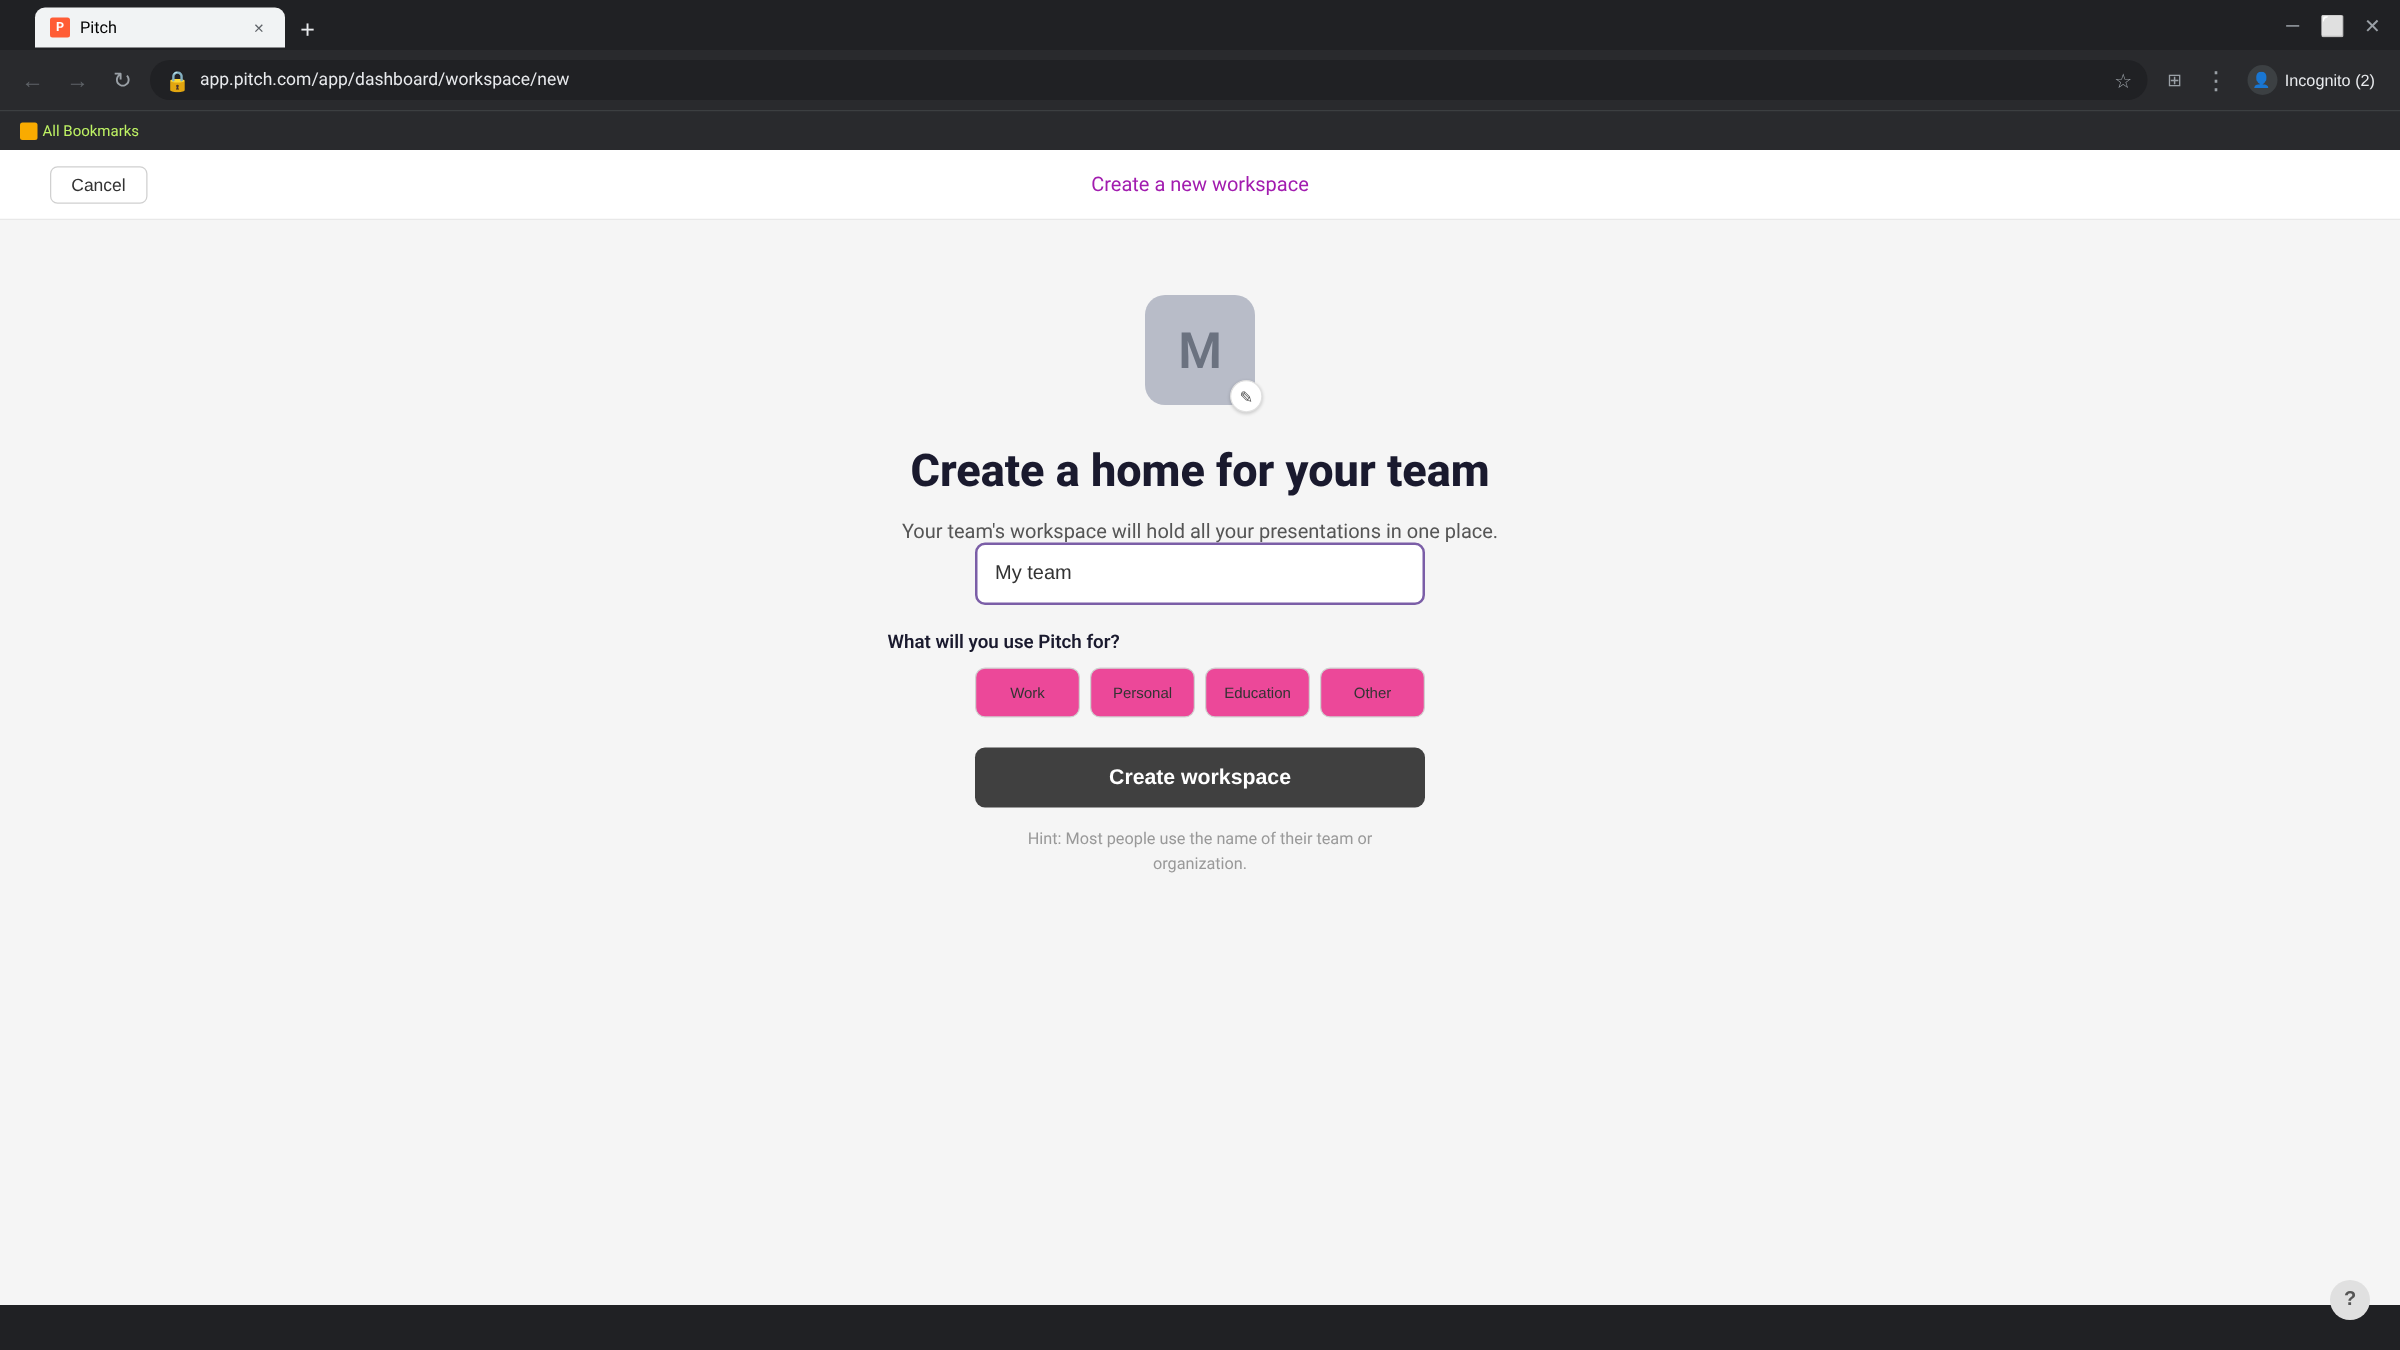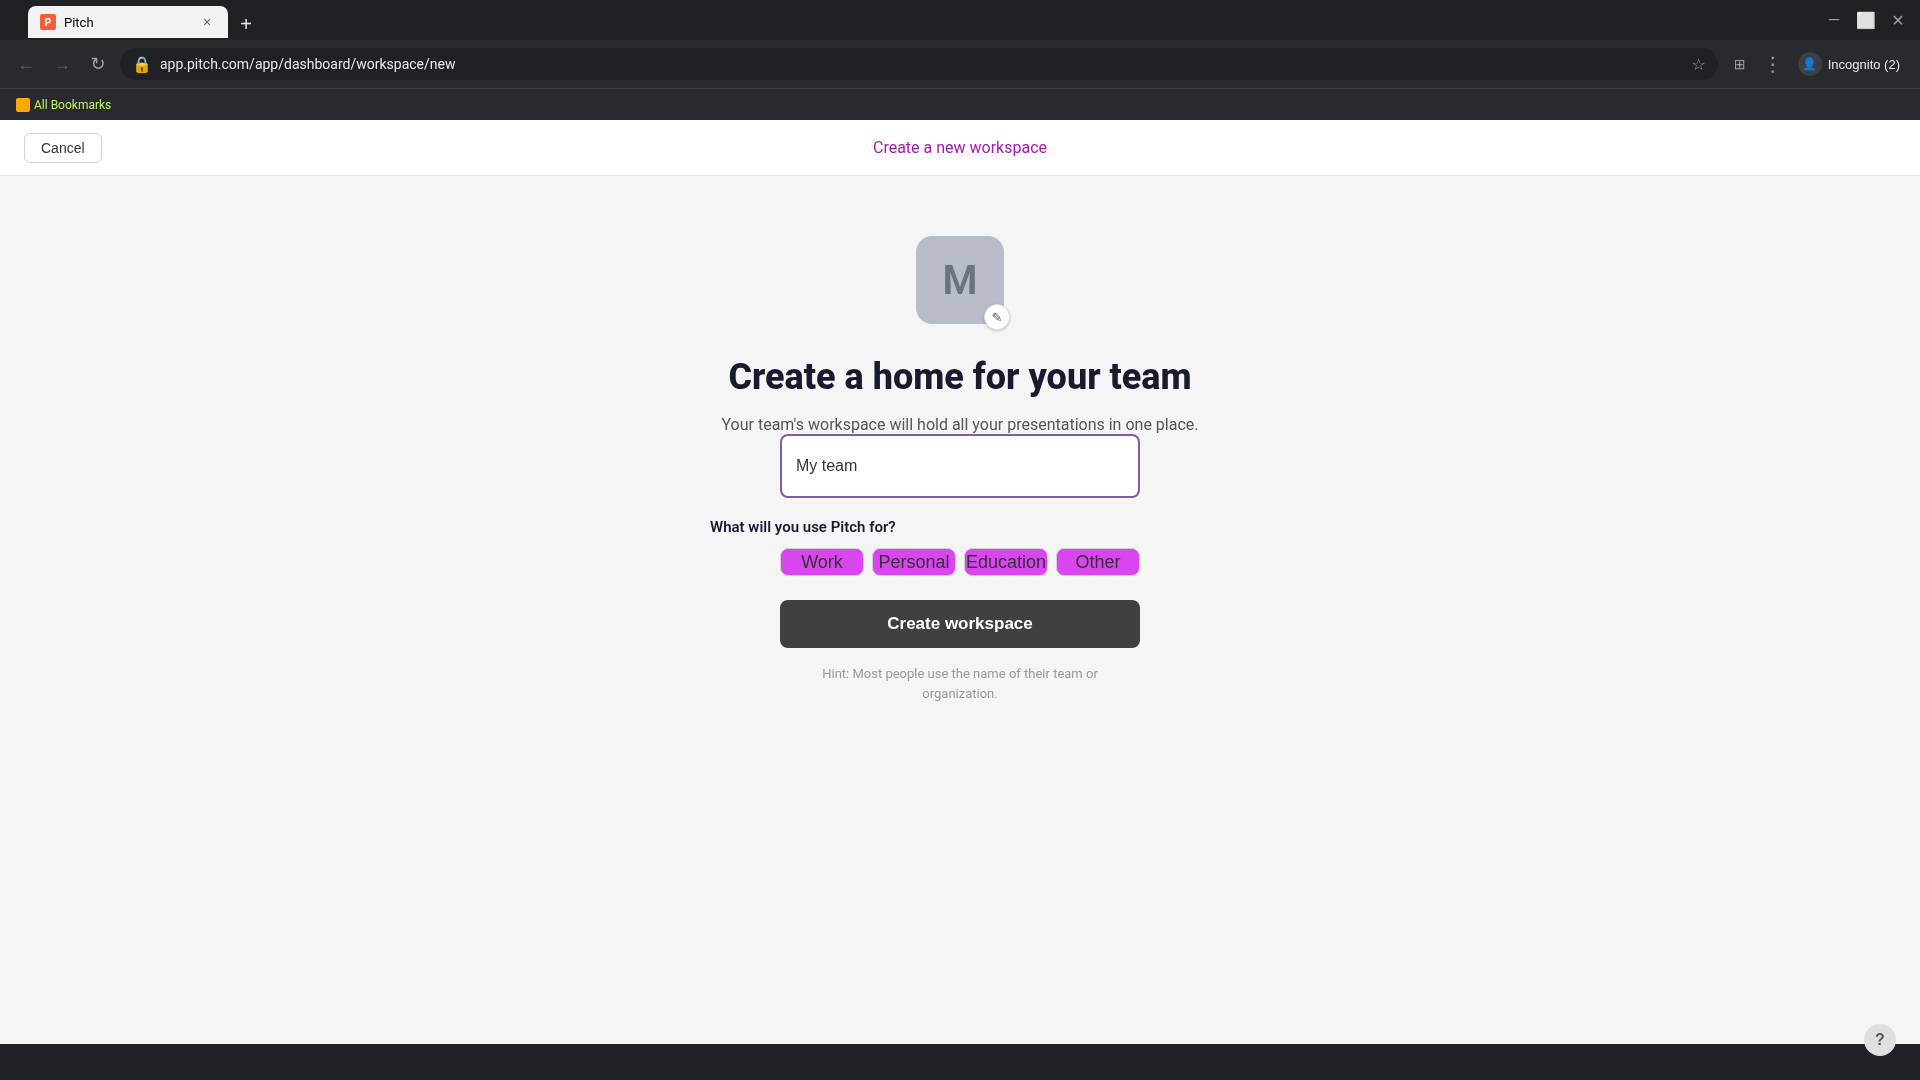--- a/index.html
+++ b/index.html
@@ -222,21 +222,21 @@
       flex-direction: column;
     }
 
     
     .page-header {
       background: #ffffff;
       border-bottom: 1px solid #e8e8e8;
       height: 56px;
       display: flex;
       align-items: center;
-      padding: 0 24px;
+      padding: 0 40px;
       position: relative;
     }
 
     .cancel-btn {
       background: transparent;
       border: 1px solid #d0d0d0;
       border-radius: 6px;
       padding: 6px 16px;
       font-size: 14px;
       color: #333;
@@ -317,21 +317,21 @@
 
     .form-subtitle {
       font-size: 16px;
       color: #555;
       text-align: center;
     }
 
     
     .team-input {
       width: 360px;
-      height: 64px;
+      height: 50px;
       border: 2px solid #7b5ea7;
       border-radius: 8px;
       padding: 16px 14px;
       font-size: 16px;
       color: #333;
       outline: none;
       background: #ffffff;
       margin-bottom: 20px;
     }
 
@@ -348,25 +348,25 @@
     
     .usage-options {
       display: flex;
       gap: 8px;
       margin-bottom: 24px;
       width: 360px;
     }
 
     .usage-option {
       flex: 1;
-      height: 28px;
+      height: 40px;
       border: 1px solid #d0d0d0;
       border-radius: 8px;
-      background: #d946ef;
-      font-size: 18px;
+      background: #ec4899;
+      font-size: 12px;
       color: #333;
       cursor: pointer;
       display: flex;
       align-items: center;
       justify-content: center;
       font-weight: 500;
       transition: all 0.15s;
     }
 
     

